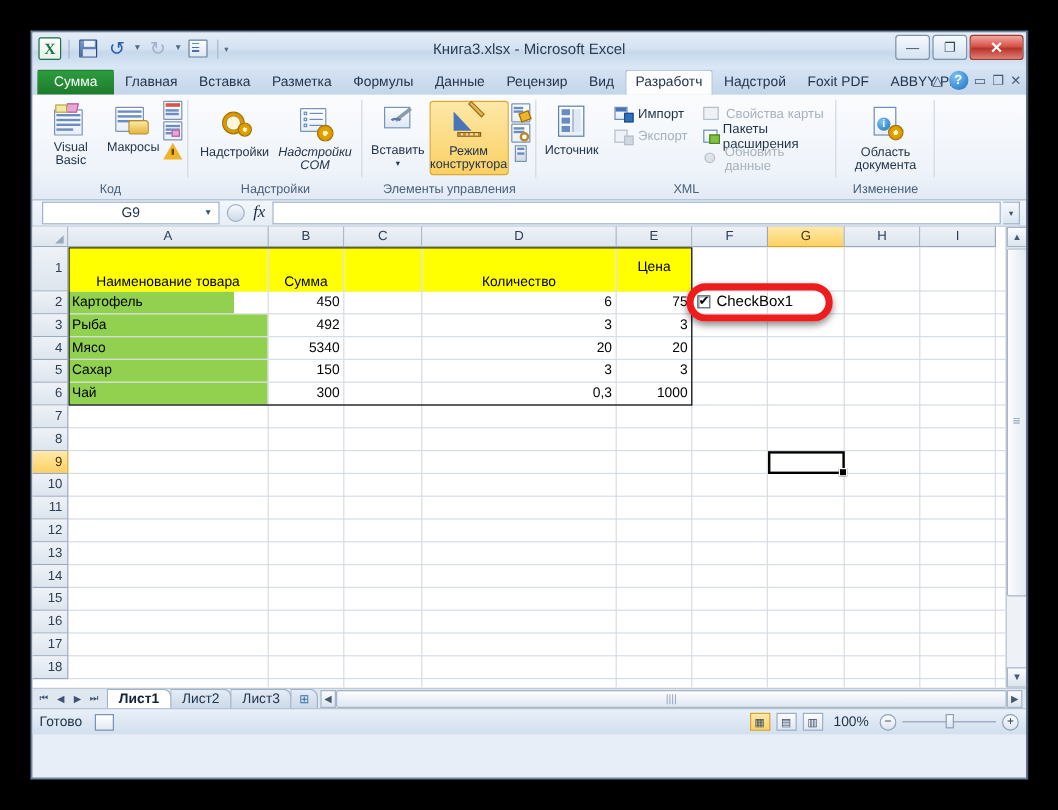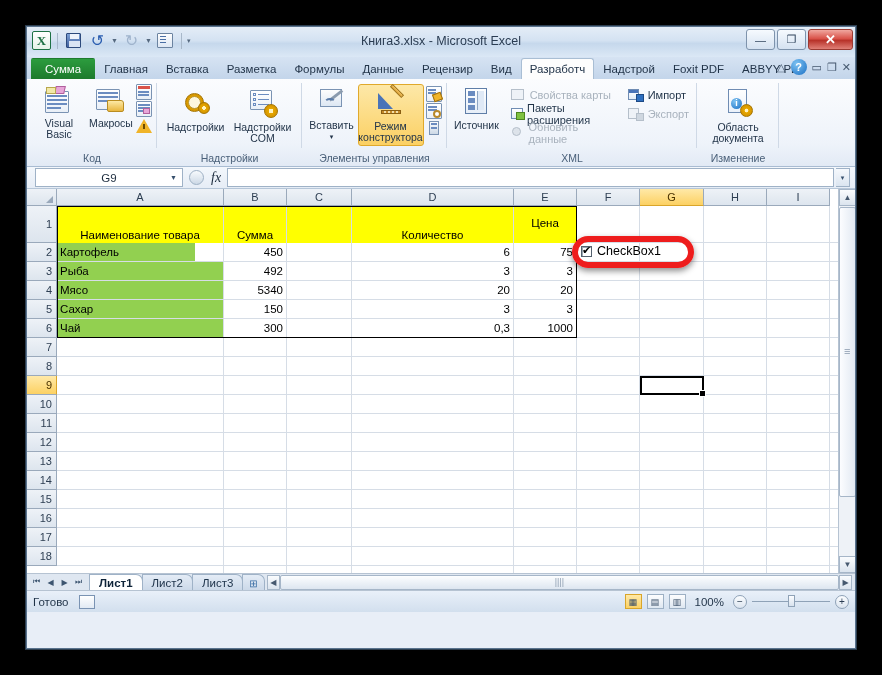--- a/index.html
+++ b/index.html
@@ -286,21 +286,21 @@
     <div class="group" style="width:145px;">
       <div class="grow" style="justify-content:center; padding-top:4px;">
         <div class="bigbtn" style="width:64px;">
           <div class="ic32">
             <div class="gear" style="position:absolute;left:5px;top:5px;width:19px;height:19px;"></div>
             <div style="position:absolute;left:8px;top:8px;width:13px;height:13px;border-radius:50%;background:#fdf6dc;border:1px solid #b8932a;"></div>
             <div class="gear" style="position:absolute;left:18px;top:14px;width:12px;height:12px;"></div>
           </div>
           <span>Надстройки</span>
         </div>
-        <div class="bigbtn" style="width:66px;">
+        <div class="bigbtn" style="width:66px;font-style:italic;">
           <div class="ic32">
             <div class="sheeticon" style="position:absolute;left:3px;top:2px;width:22px;height:20px;"></div>
             <div style="position:absolute;left:6px;top:5px;width:3px;height:3px;border:1px solid #6b8cc0;"></div>
             <div style="position:absolute;left:11px;top:5.5px;width:11px;height:1.5px;background:#6b8cc0;"></div>
             <div style="position:absolute;left:6px;top:10px;width:3px;height:3px;border:1px solid #6b8cc0;"></div>
             <div style="position:absolute;left:11px;top:10.5px;width:11px;height:1.5px;background:#6b8cc0;"></div>
             <div style="position:absolute;left:6px;top:15px;width:3px;height:3px;border:1px solid #6b8cc0;"></div>
             <div style="position:absolute;left:11px;top:15.5px;width:11px;height:1.5px;background:#6b8cc0;"></div>
             <div class="gear" style="position:absolute;left:17px;top:16px;width:14px;height:14px;"></div>
           </div>
@@ -357,56 +357,56 @@
         <div class="bigbtn" style="width:56px;">
           <div class="ic32">
             <div style="position:absolute;left:5px;top:2px;width:22px;height:26px;background:linear-gradient(#ffffff,#e6eef8);border:1px solid #5f7ea8;"></div>
             <div style="position:absolute;left:8px;top:5px;width:7px;height:5px;background:#6b8cc0;"></div>
             <div style="position:absolute;left:8px;top:12px;width:7px;height:5px;background:#6b8cc0;"></div>
             <div style="position:absolute;left:8px;top:19px;width:7px;height:5px;background:#6b8cc0;"></div>
             <div style="position:absolute;left:17px;top:5px;width:7px;height:19px;background:#dfe9f6;border-left:1px solid #8fa6c4;"></div>
           </div>
           <span>Источник</span>
         </div>
-        <div class="colstack" style="padding-left:4px;">
-          <div class="smallbtn dis">
-            <div class="ic16">
-              <div style="position:absolute;left:1px;top:2px;width:13px;height:11px;background:#eef2f7;border:1px solid #b5bfca;"></div>
-            </div>
-            <span>Свойства карты</span>
-          </div>
-          <div class="smallbtn">
-            <div class="ic16">
-              <div style="position:absolute;left:1px;top:2px;width:12px;height:11px;background:linear-gradient(#fff,#e2ecf8);border:1px solid #6f8cb3;"></div>
-              <div style="position:absolute;left:6px;top:6px;width:9px;height:8px;background:#7fc241;border:1px solid #4d8520;"></div>
-            </div>
-            <span>Пакеты расширения</span>
-          </div>
-          <div class="smallbtn dis">
-            <div class="ic16">
-              <div style="position:absolute;left:2px;top:2px;width:9px;height:9px;border-radius:50%;background:#dde3ea;border:1px solid #b5bfca;"></div>
-            </div>
-            <span>Обновить данные</span>
-          </div>
-        </div>
         <div class="colstack" style="padding-left:6px;">
           <div class="smallbtn">
             <div class="ic16">
               <div style="position:absolute;left:0px;top:2px;width:11px;height:11px;background:linear-gradient(#fff,#e2ecf8);border:1px solid #6f8cb3;"></div>
               <div style="position:absolute;left:1px;top:3px;width:9px;height:3px;background:#4a74b8;"></div>
               <div style="position:absolute;left:8px;top:7px;width:8px;height:8px;background:#2f6fbf;border:1px solid #1d4a85;"></div>
             </div>
             <span>Импорт</span>
           </div>
           <div class="smallbtn dis">
             <div class="ic16">
               <div style="position:absolute;left:0px;top:2px;width:11px;height:11px;background:#eef2f7;border:1px solid #b5bfca;"></div>
               <div style="position:absolute;left:8px;top:7px;width:8px;height:8px;background:#cfd7e0;border:1px solid #b5bfca;"></div>
             </div>
             <span>Экспорт</span>
+          </div>
+        </div>
+        <div class="colstack" style="padding-left:4px;">
+          <div class="smallbtn dis">
+            <div class="ic16">
+              <div style="position:absolute;left:1px;top:2px;width:13px;height:11px;background:#eef2f7;border:1px solid #b5bfca;"></div>
+            </div>
+            <span>Свойства карты</span>
+          </div>
+          <div class="smallbtn">
+            <div class="ic16">
+              <div style="position:absolute;left:1px;top:2px;width:12px;height:11px;background:linear-gradient(#fff,#e2ecf8);border:1px solid #6f8cb3;"></div>
+              <div style="position:absolute;left:6px;top:6px;width:9px;height:8px;background:#7fc241;border:1px solid #4d8520;"></div>
+            </div>
+            <span>Пакеты расширения</span>
+          </div>
+          <div class="smallbtn dis">
+            <div class="ic16">
+              <div style="position:absolute;left:2px;top:2px;width:9px;height:9px;border-radius:50%;background:#dde3ea;border:1px solid #b5bfca;"></div>
+            </div>
+            <span>Обновить данные</span>
           </div>
         </div>
       </div>
       <div class="glabel">XML</div>
     </div>
 
     <div class="group" style="width:auto; min-width:78px;">
       <div class="grow" style="padding-top:4px;">
         <div class="bigbtn" style="width:72px;">
           <div class="ic32">

